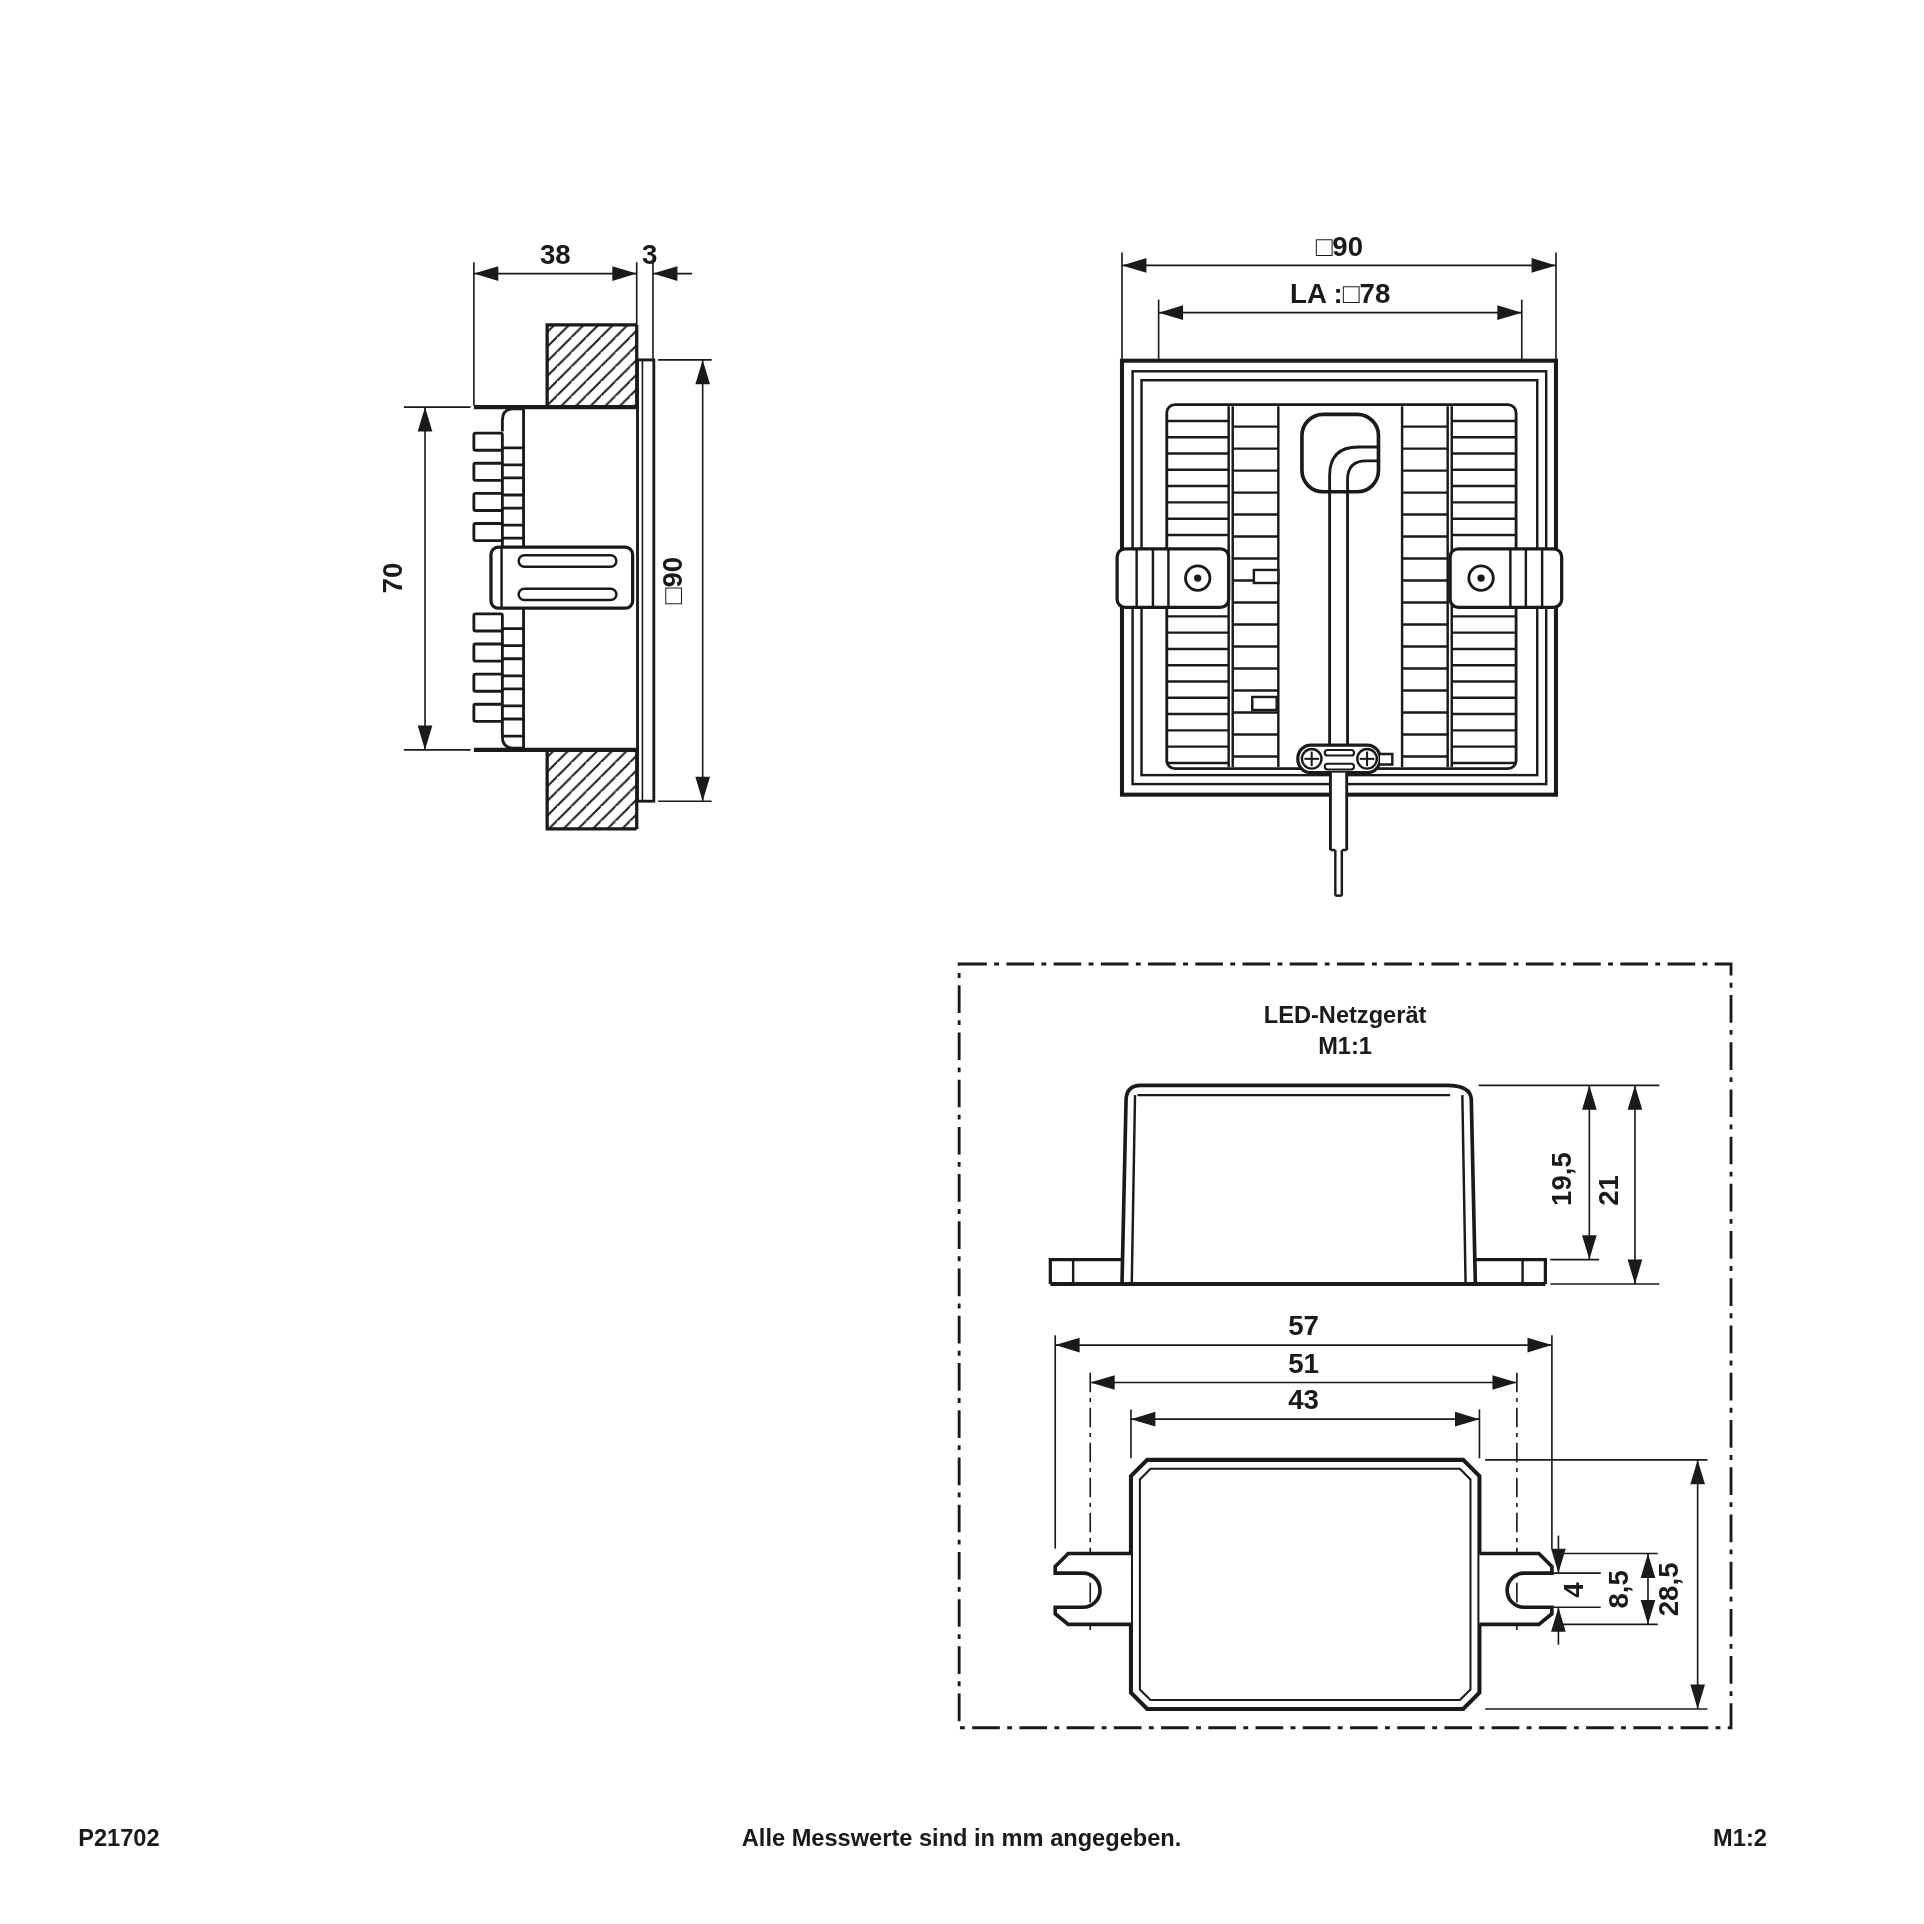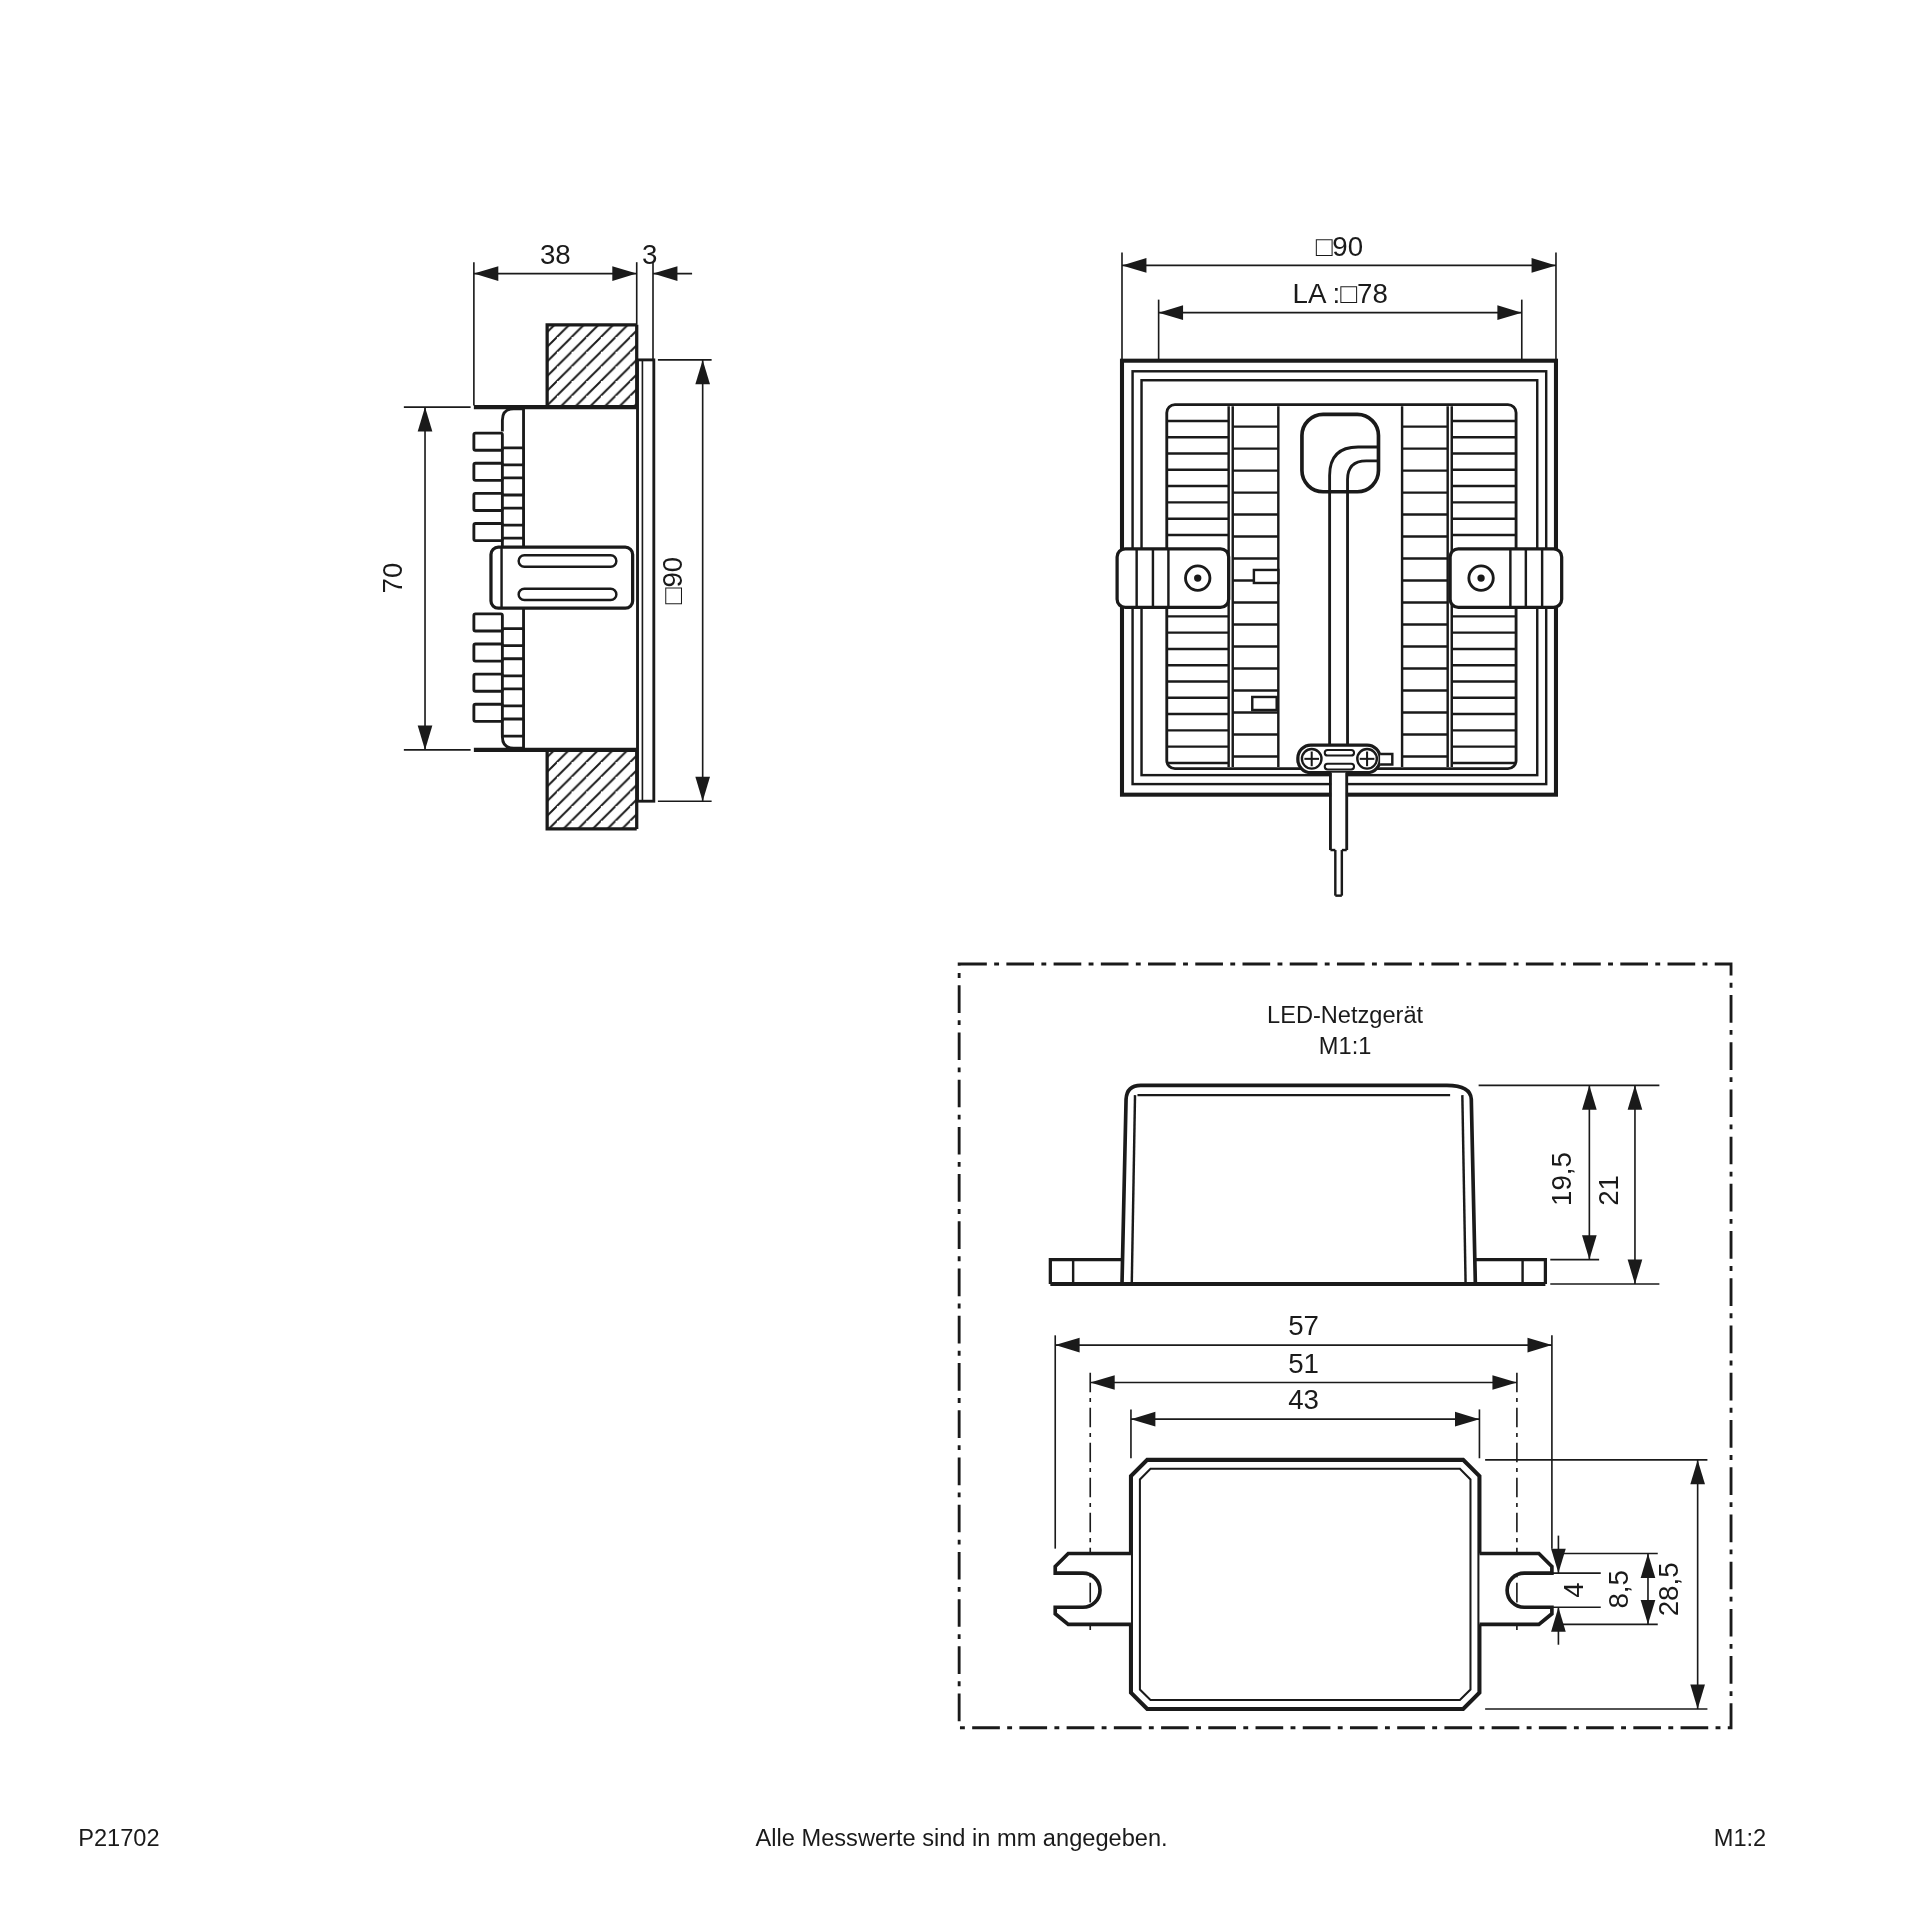--- a/index.html
+++ b/index.html
@@ -1,17 +1,17 @@
 <!DOCTYPE html>
 <html style="font-size:13px"><head>
 <meta charset="utf-8">
 <style>
   html,body{margin:0;padding:0;background:#fff;}
   .page{position:relative;width:1924px;height:1924px;background:#ffffff;
-        font-family:"Liberation Sans", sans-serif;overflow:hidden;}
+        font-family:"Liberation Sans", sans-serif;overflow:hidden;font-weight:bold;}
   svg{position:absolute;left:0;top:0;}
   svg text{fill:#1a1a1a;font-family:"Liberation Sans", sans-serif;}
   .dimtxt{font-size:34px;}
   .small{font-size:29px;}
 </style>
 </head>
 <body>
 
 <div class="page">
 <svg width="1924" height="1924" viewBox="0 0 2363 2363">

